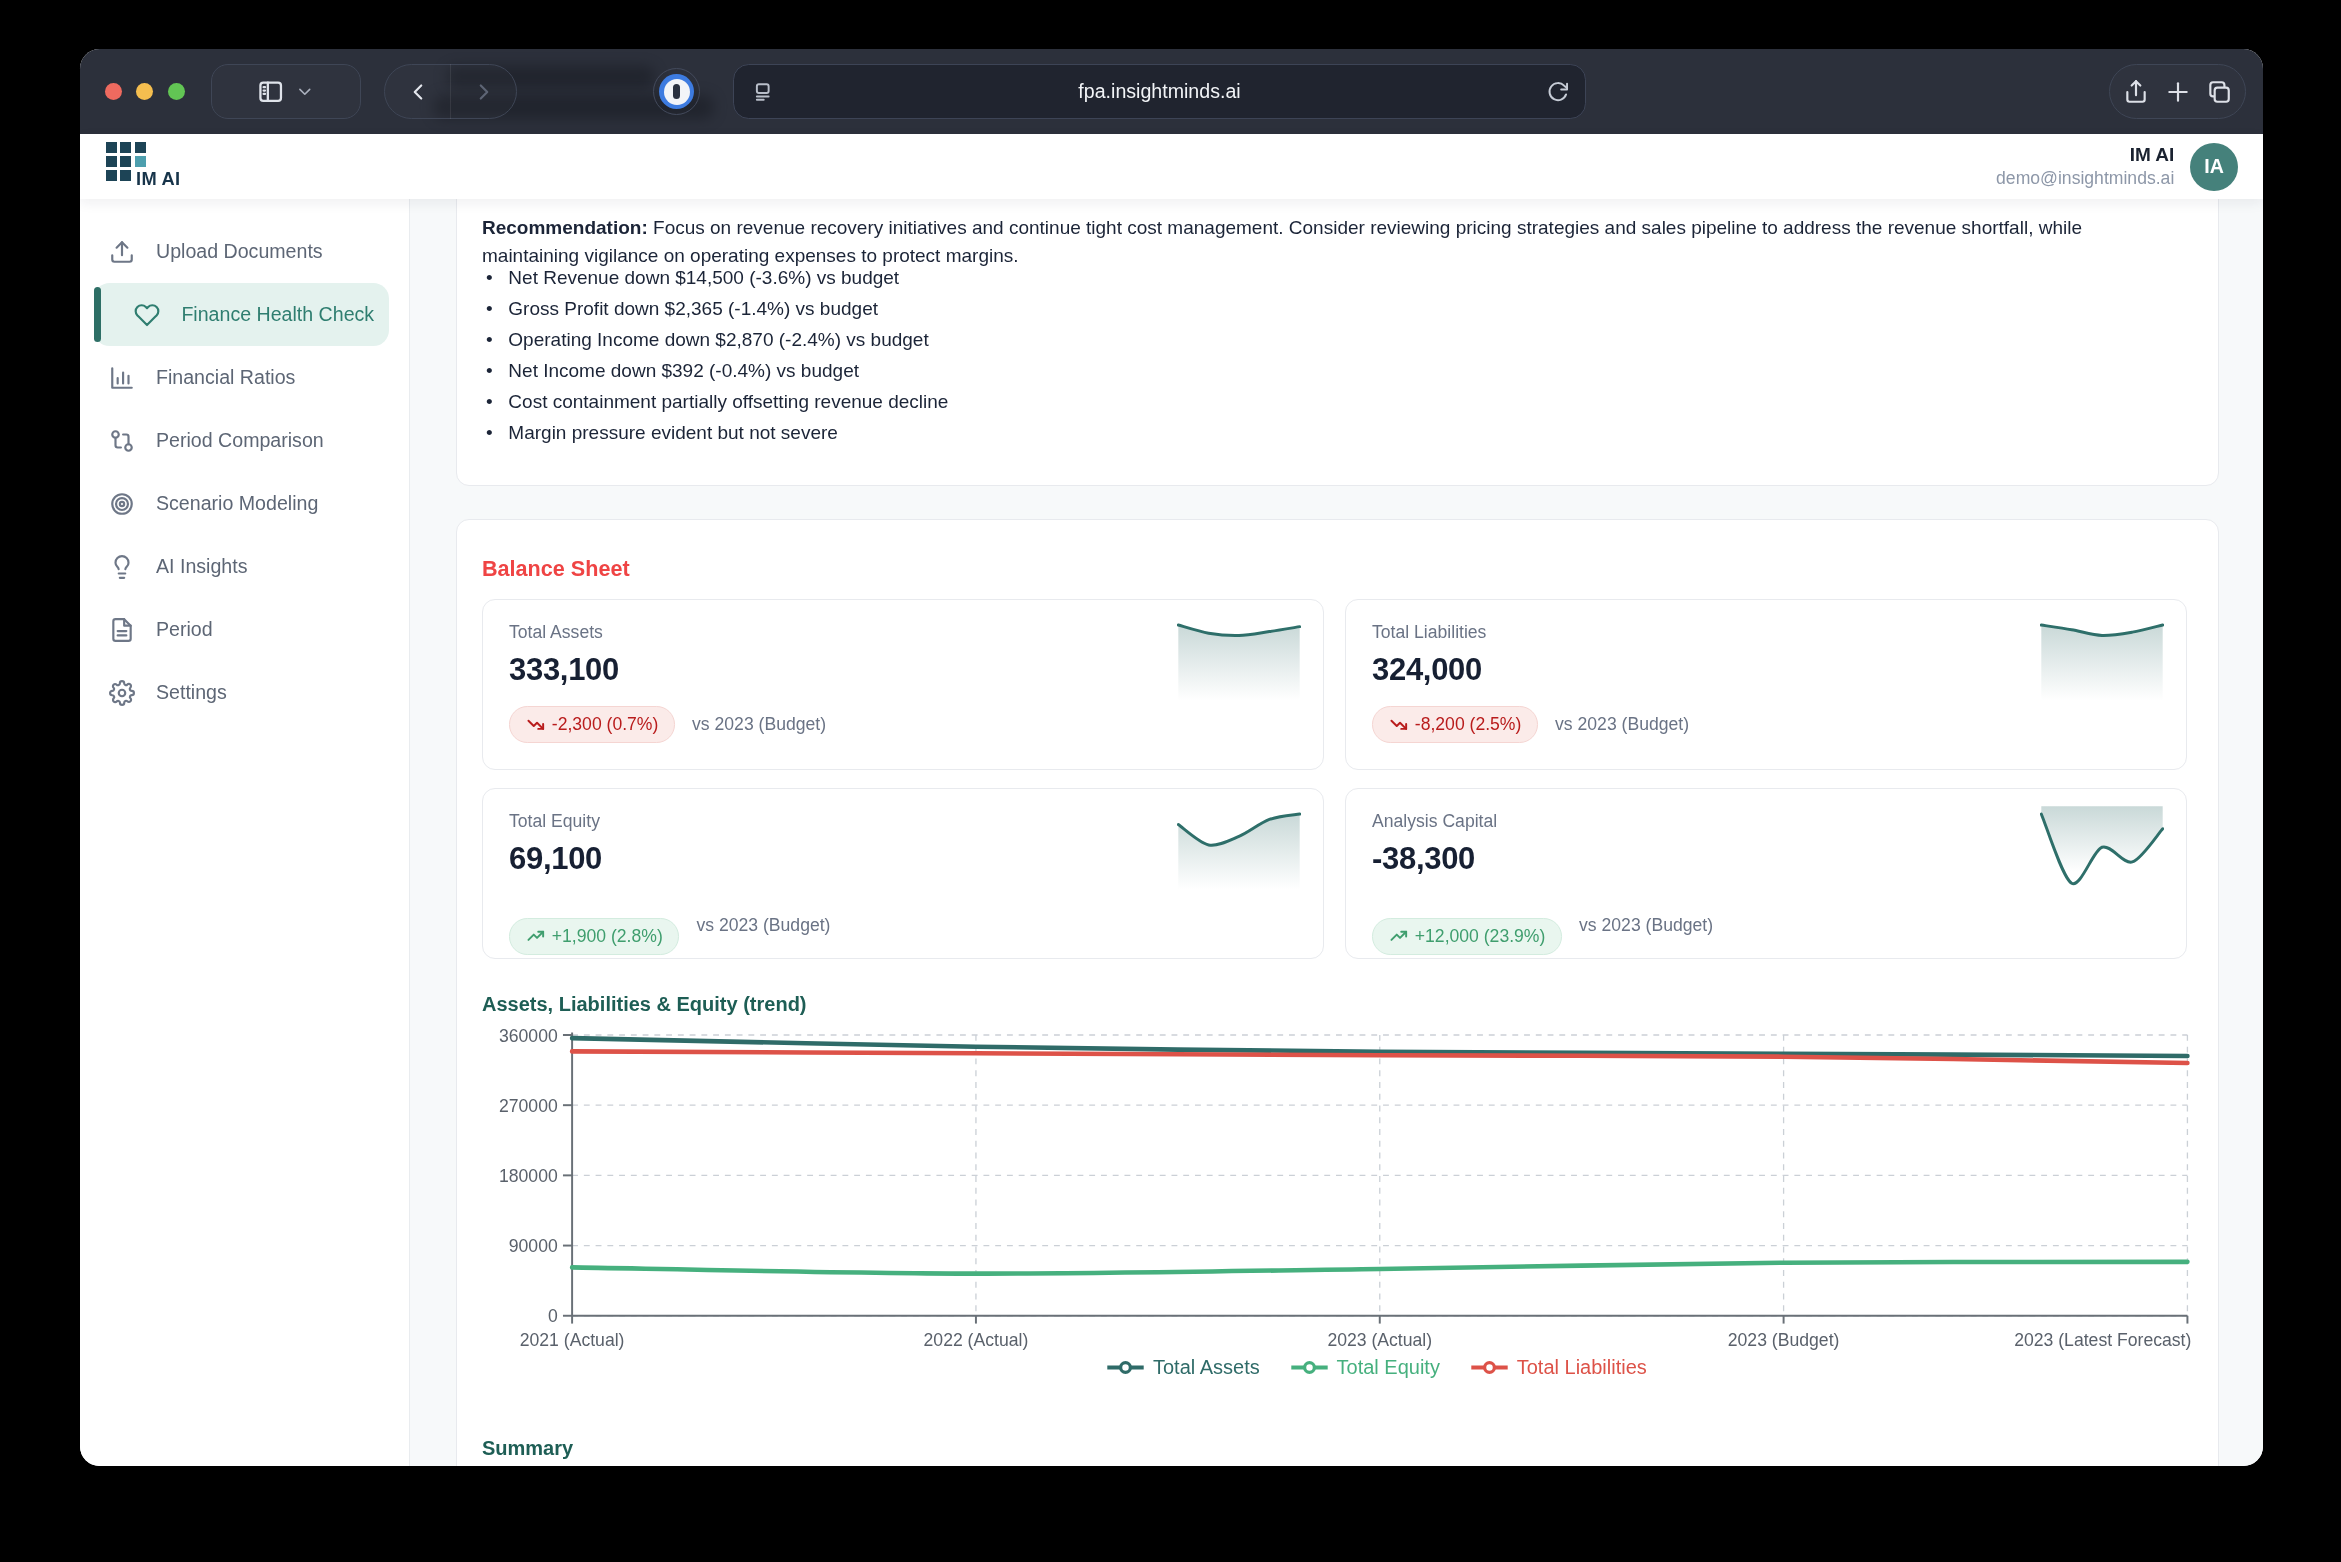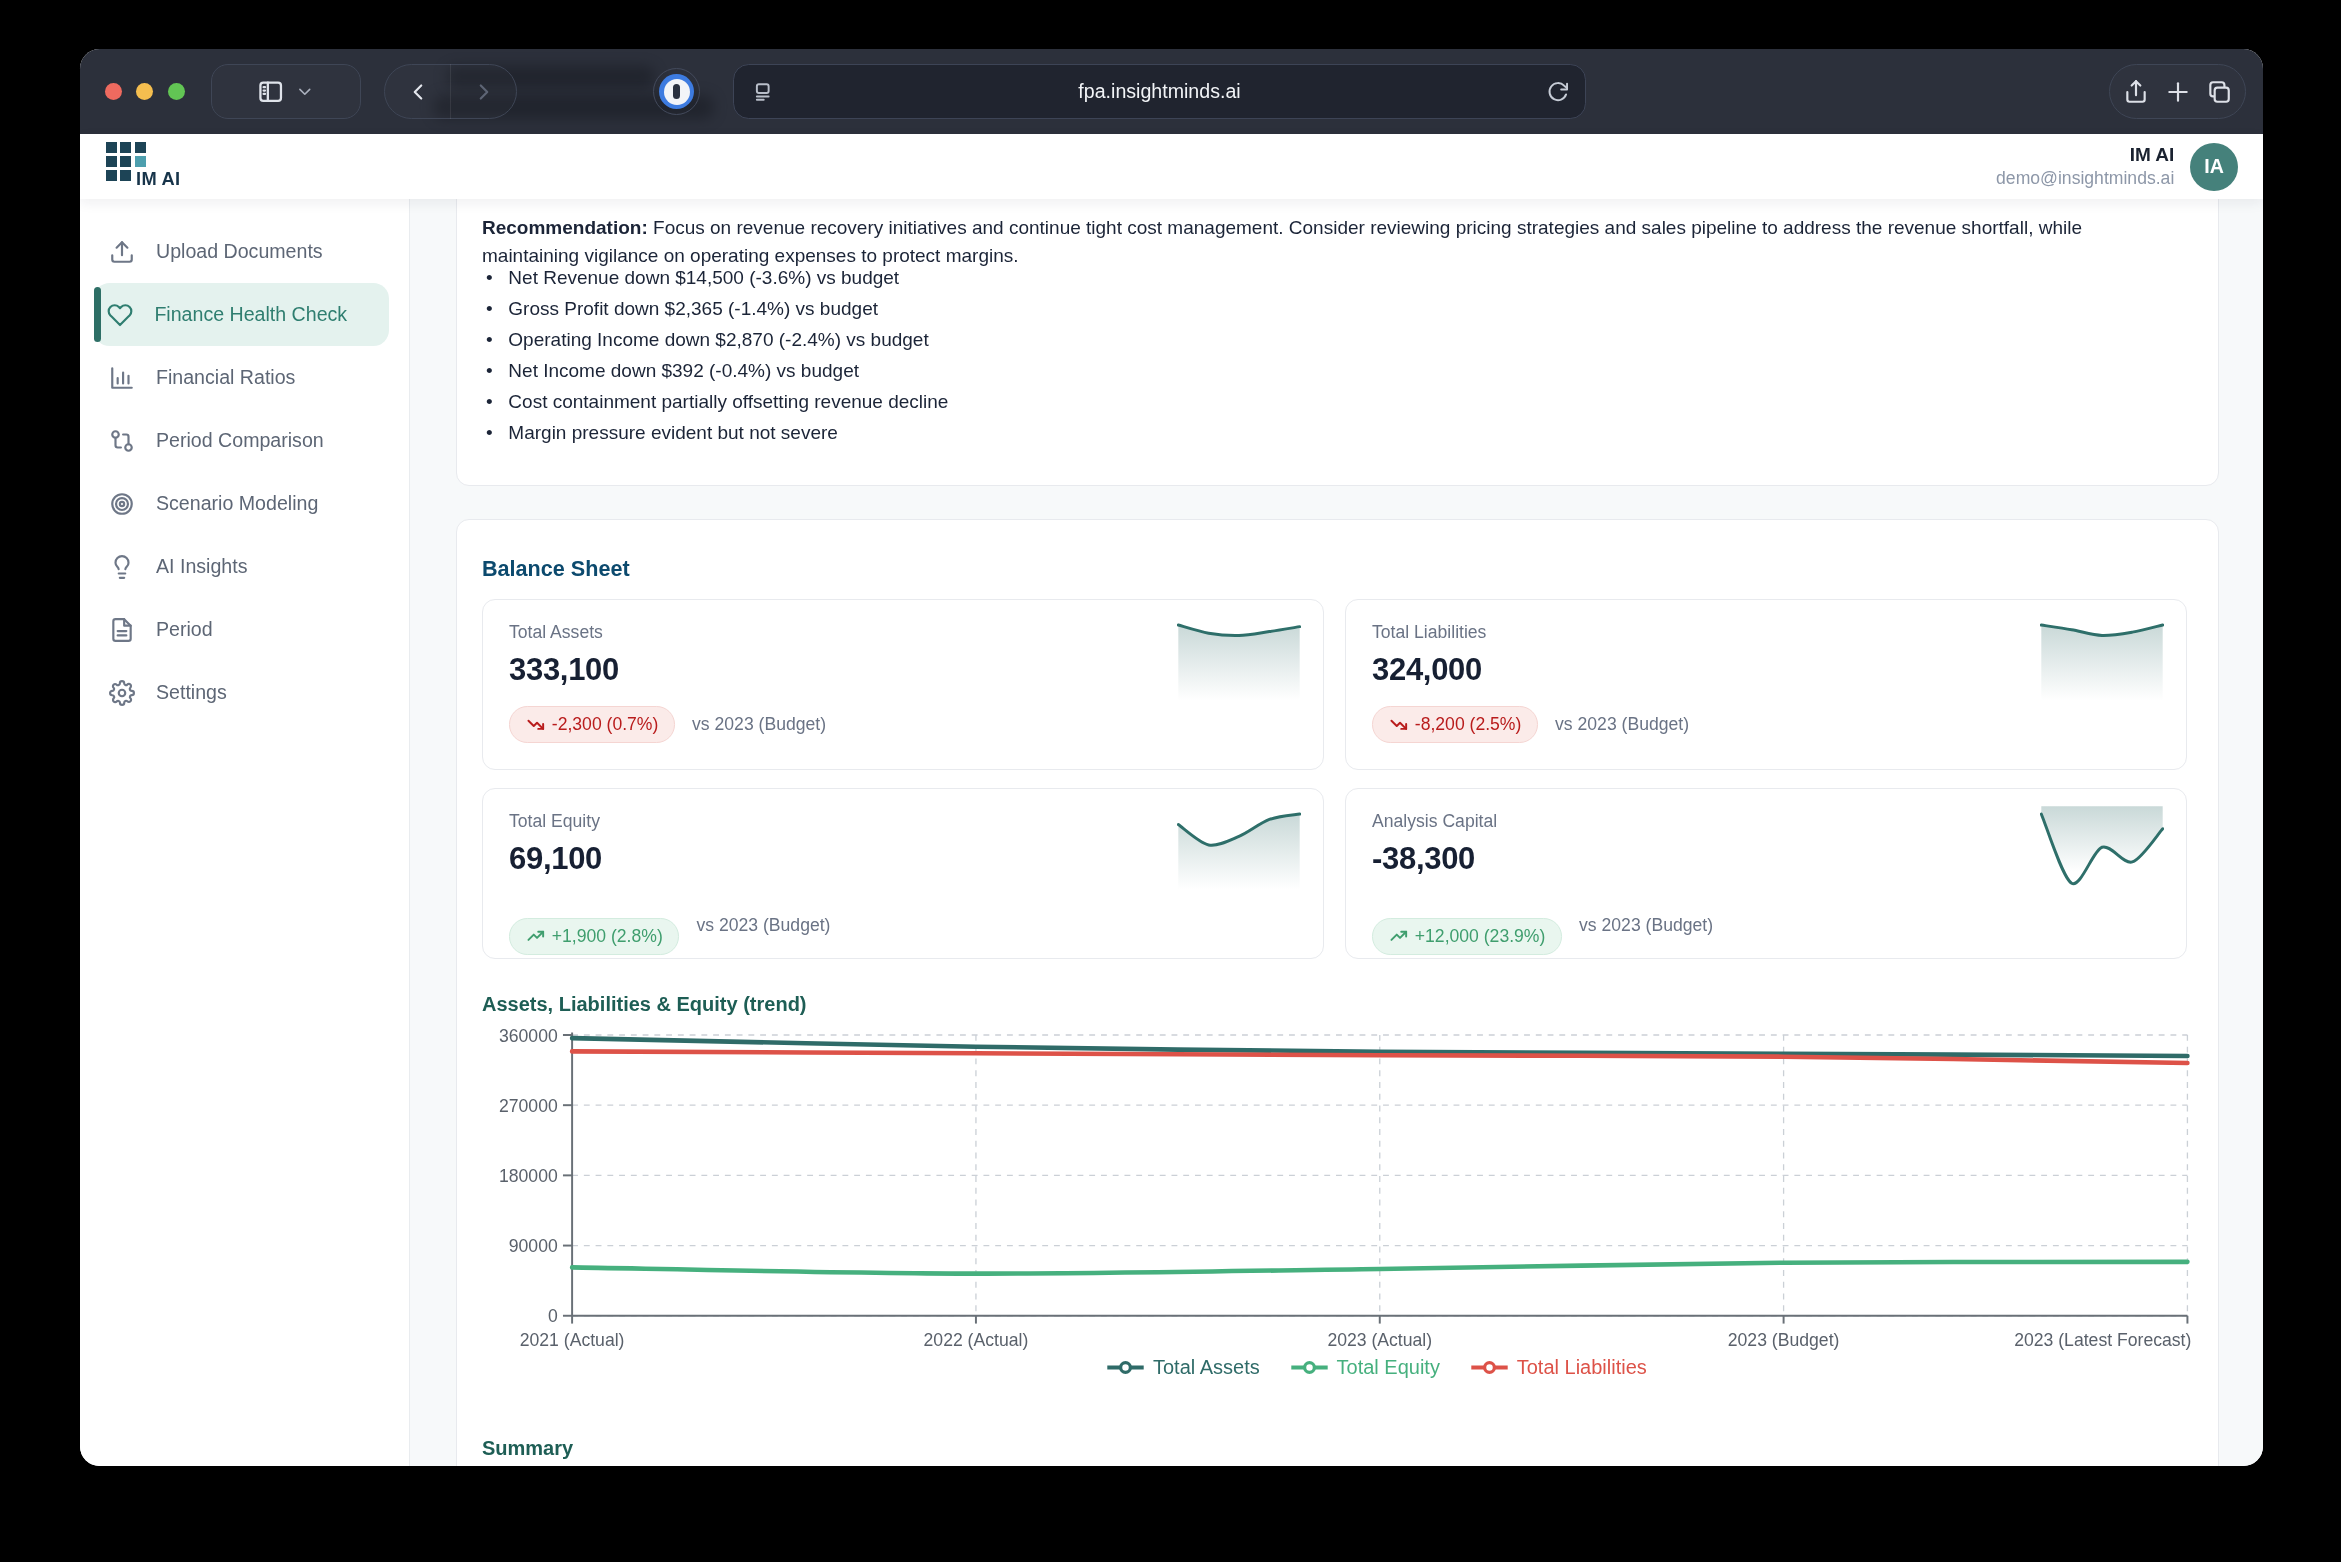--- a/index.html
+++ b/index.html
@@ -48,32 +48,32 @@
   .u-texts{text-align:right;}
   .u-name{font-size:19px;font-weight:bold;color:#1a2230;}
   .u-email{font-size:17.6px;color:#8d97a8;margin-top:2px;}
   .avatar{width:48px;height:48px;border-radius:50%;background:#45817b;color:#fff;font-size:19.6px;font-weight:bold;display:flex;align-items:center;justify-content:center;}
 
   
   .content{display:flex;height:1267px;}
   .sidebar{width:330px;background:#fff;border-right:1.3px solid #e9ecef;padding-top:21px;box-sizing:border-box;flex-shrink:0;}
   .side-item{height:63px;display:flex;align-items:center;gap:21px;padding-left:29px;color:#5d6675;font-size:19.6px;}
   .side-item .ic{width:26px;height:26px;color:#6e7787;flex-shrink:0;}
-  .side-item.active{margin:0 19.6px 0 14.4px;padding-left:13px;border-radius:15.7px;background:#e4f2ee;color:#2f7e70;position:relative;}
+  .side-item.active{margin:0 19.6px 0 14.4px;padding-left:40px;border-radius:15.7px;background:#e4f2ee;color:#2f7e70;position:relative;}
   .side-item.active .ic{color:#2f7e70;}
   .side-item.active::before{content:"";position:absolute;left:0;top:3.9px;bottom:3.9px;width:6.5px;border-radius:3.9px;background:#2e6f66;}
   .main{flex:1;position:relative;background:#f7f9fa;overflow:hidden;}
   .cardbg{position:absolute;background:#fff;border:1.3px solid #e8eaee;border-radius:13px;box-sizing:border-box;}
   #card1{left:46px;top:-26px;width:1763px;height:313px;}
   #card2{left:46px;top:320px;width:1763px;height:980px;}
   .reco{position:absolute;left:72px;top:9.1px;width:1639px;font-size:19px;line-height:28px;color:#1b2437;margin-top:6px;}
   .bullets{position:absolute;left:76px;top:63px;margin:0;padding:0;list-style:none;}
   .bullets li{font-size:19px;color:#1b2437;height:31px;display:flex;align-items:center;}
   .bullets li::before{content:"\2022";margin-right:15.7px;}
-  .bs-title{position:absolute;left:72px;top:357px;font-size:21.6px;font-weight:bold;color:#0c4a6e;}
+  .bs-title{position:absolute;left:72px;top:357px;font-size:21.6px;font-weight:bold;color:#ef4444;}
   .metrics{position:absolute;left:72px;top:400px;display:grid;grid-template-columns:842px 842px;column-gap:21px;row-gap:18.3px;}
   .mcard{position:relative;height:171px;background:#fff;border:1.3px solid #e8eaee;border-radius:13px;box-sizing:border-box;padding:22px 26px;}
   .m-label{font-size:17.6px;color:#6a7385;}
   .m-value{font-size:31px;font-weight:bold;color:#172033;margin-top:9.1px;letter-spacing:-0.3px;}
   .m-row{display:flex;align-items:center;margin-top:18.3px;gap:17px;}
   .badge{display:inline-flex;align-items:center;gap:6.5px;height:37px;border-radius:18.3px;padding:0 15.7px;font-size:17.6px;box-sizing:border-box;}
   .badge.down{background:#fbebe9;border:1.3px solid #f5d5d2;color:#b91c1c;}
   .badge.up{background:#e9f6ef;border:1.3px solid #d3ecdf;color:#3f9e6e;margin-top:22px;}
   .badge .ic{width:19.6px;height:19.6px;}
   .m-compare{font-size:17.6px;color:#6a7385;}

